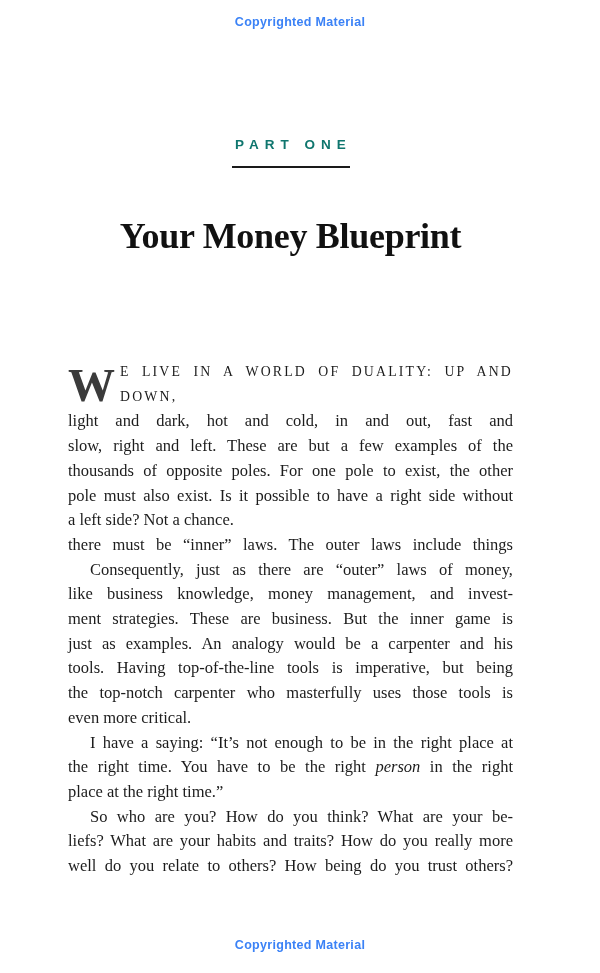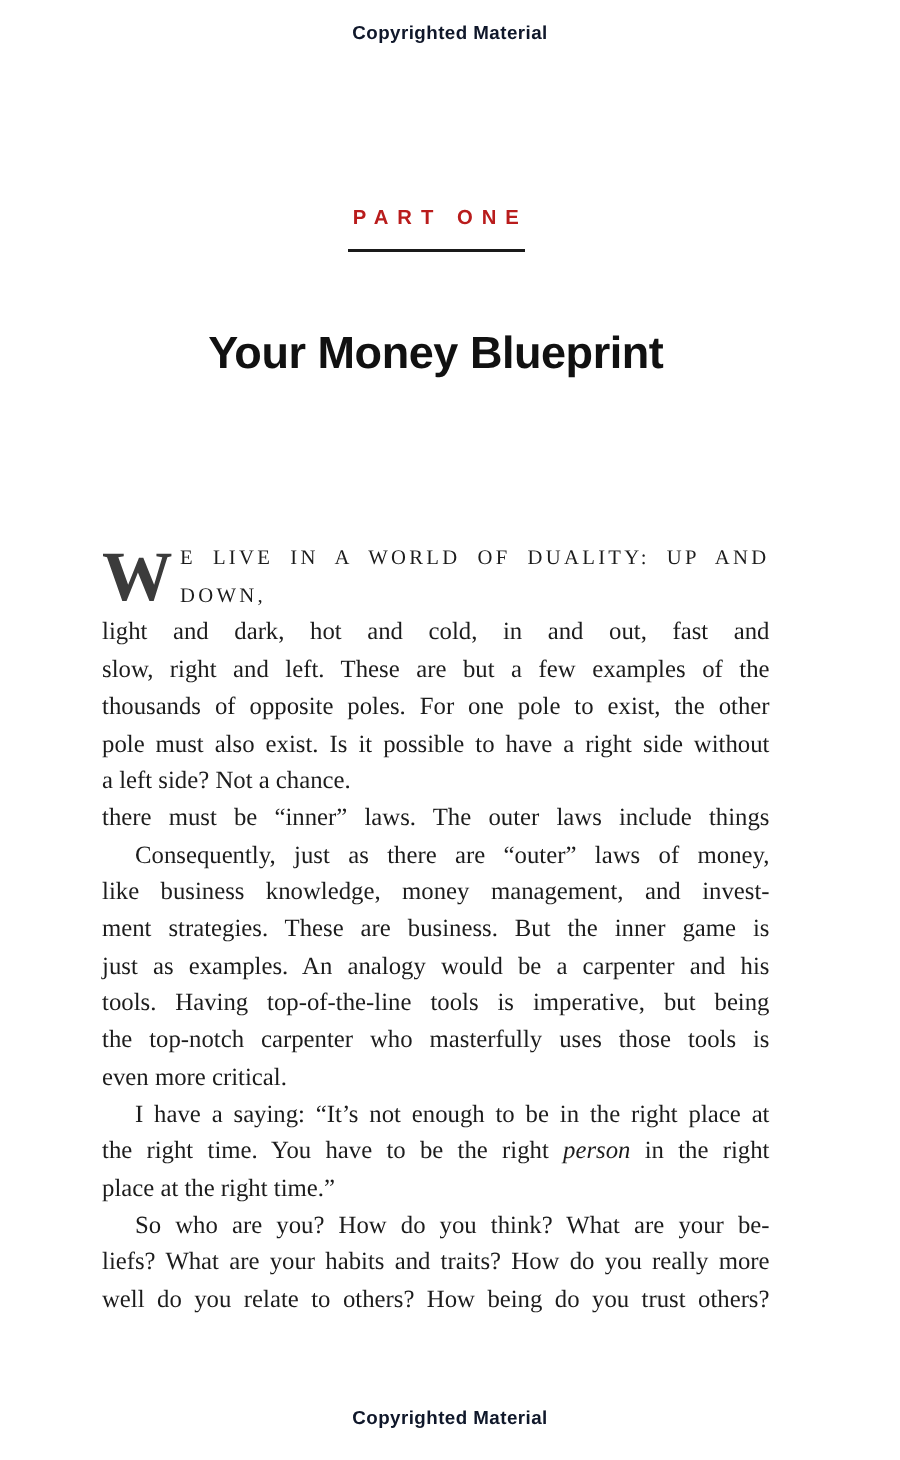--- a/index.html
+++ b/index.html
@@ -18,58 +18,58 @@
   }
   .copyright {
     position: absolute;
     left: 0;
     width: 100%;
     text-align: center;
     font-family: "Liberation Sans", sans-serif;
     font-weight: bold;
     font-size: 12.5px;
     letter-spacing: 0.3px;
-    color: #0f172a;
+    color: #3b82f6;
   }
   .copyright.top { top: 15px; }
   .copyright.bottom { top: 938px; }
 
   .column {
     position: absolute;
     left: 68px;
     width: 445px;
   }
 
   .part-block {
     top: 137px;
     text-align: center;
   }
   .part-label {
     font-family: "Liberation Sans", sans-serif;
     font-weight: bold;
     font-size: 13.5px;
     letter-spacing: 6px;
-    color: #b91c1c;
+    color: #0f766e;
     text-indent: 6px; 
   }
   .part-rule {
     width: 118px;
     height: 2px;
     background: #1a1a1a;
     margin: 14px auto 0 auto;
   }
 
   .title-block {
     top: 218px;
     text-align: center;
   }
   .chapter-title {
-    font-family: Liberation Sans, sans-serif;
+    font-family: Liberation Serif, serif;
     font-weight: bold;
-    font-size: 30px;
+    font-size: 36px;
     letter-spacing: -0.3px;
     color: #111111;
     line-height: 36px;
   }
 
   .body-text {
     top: 360px;
     font-size: 16.5px;
     line-height: 24.7px;
     color: #1c1c1c;

